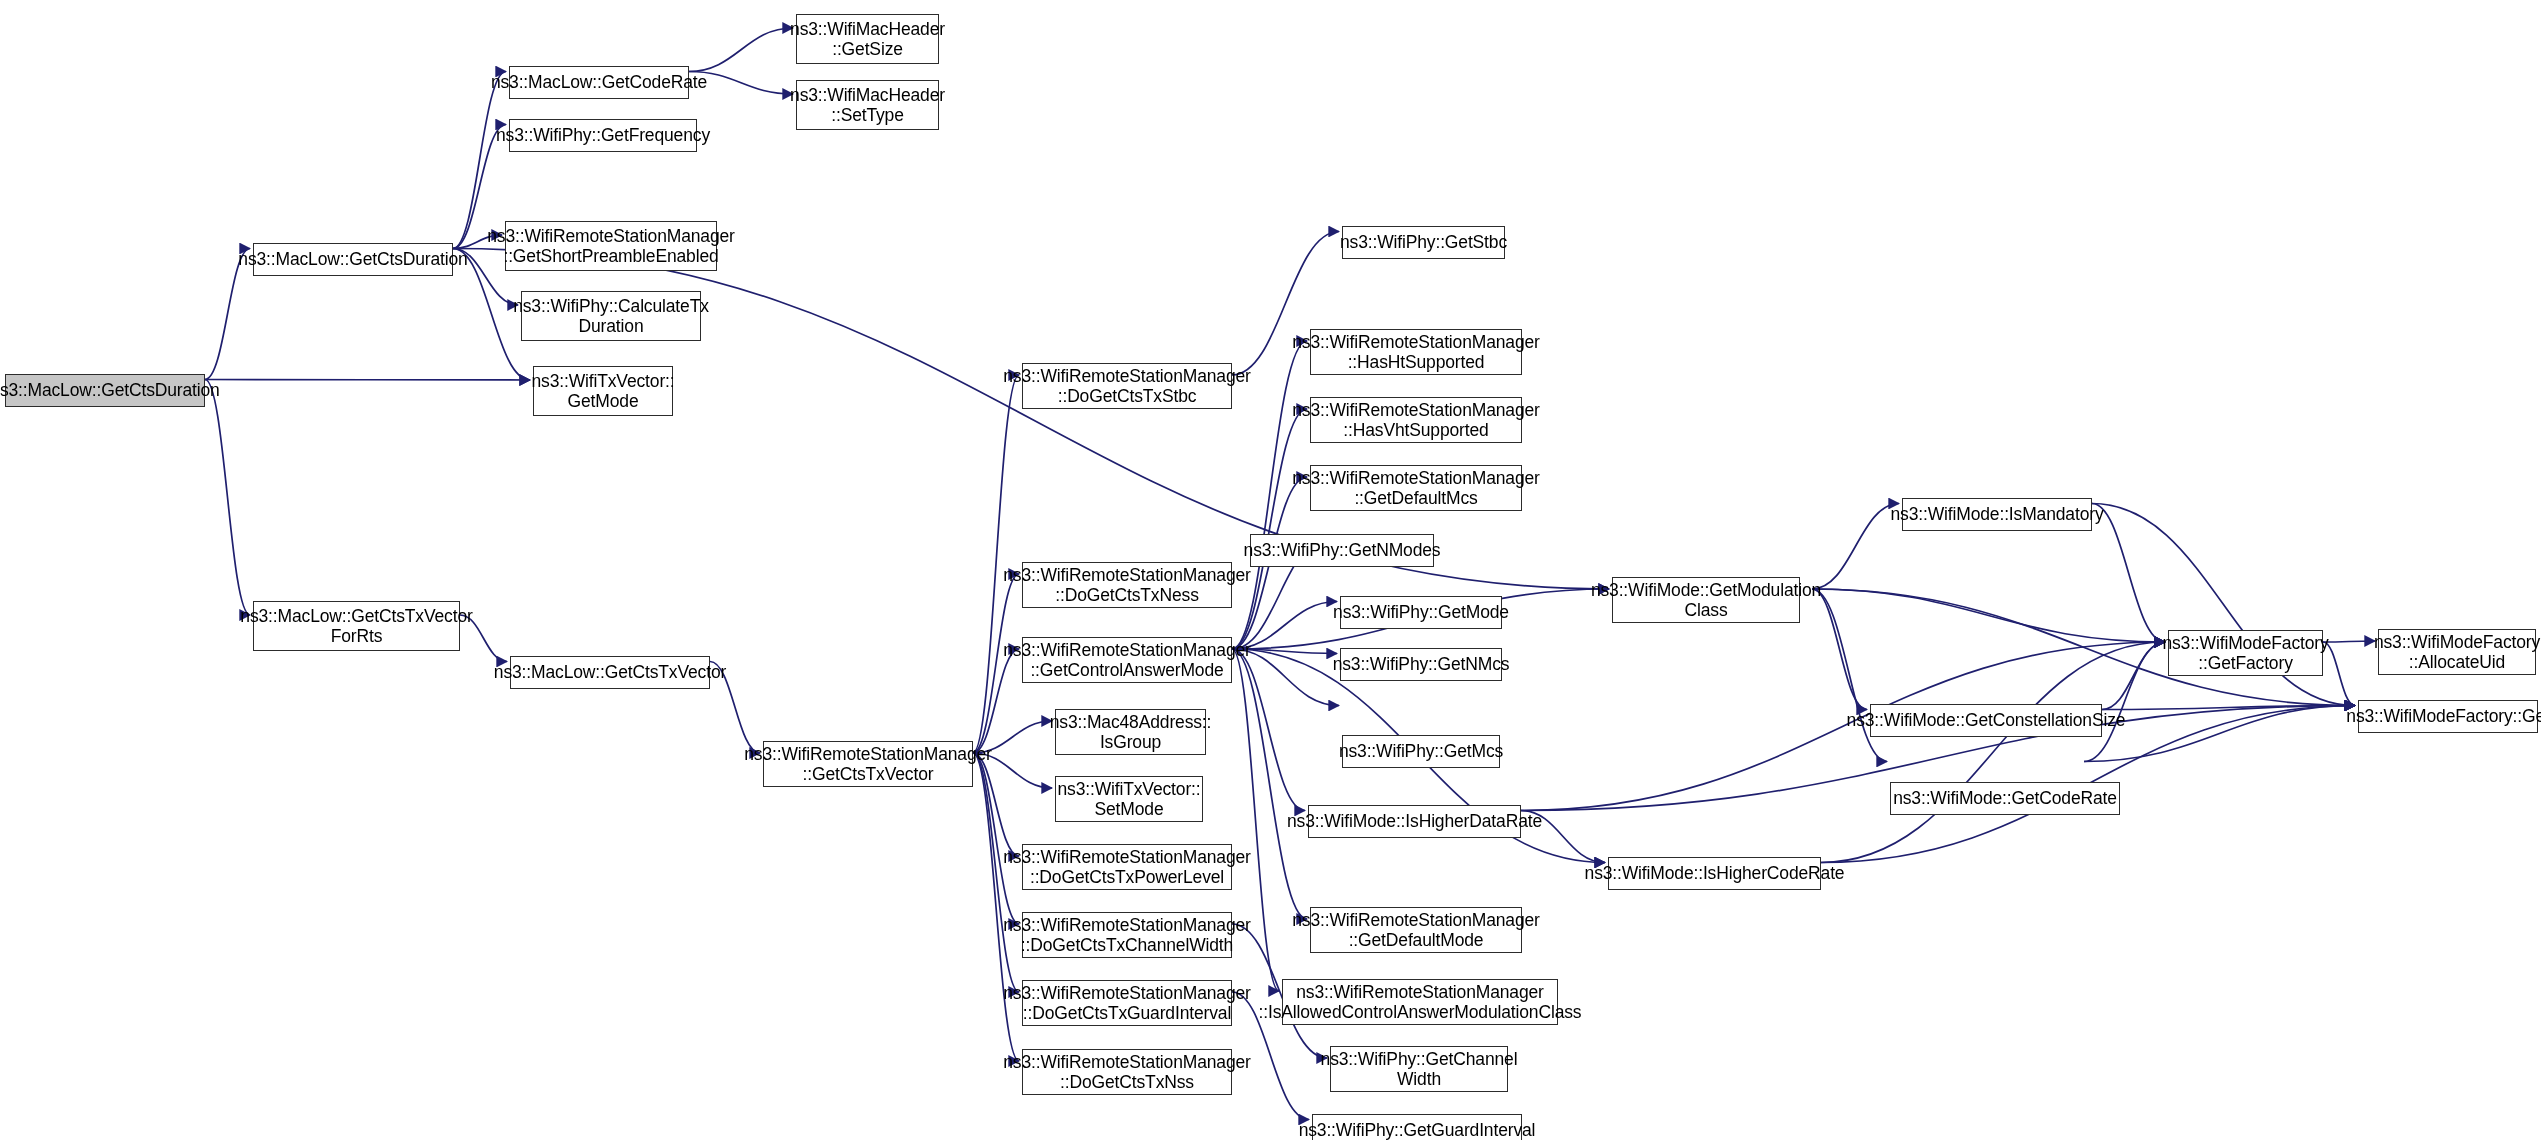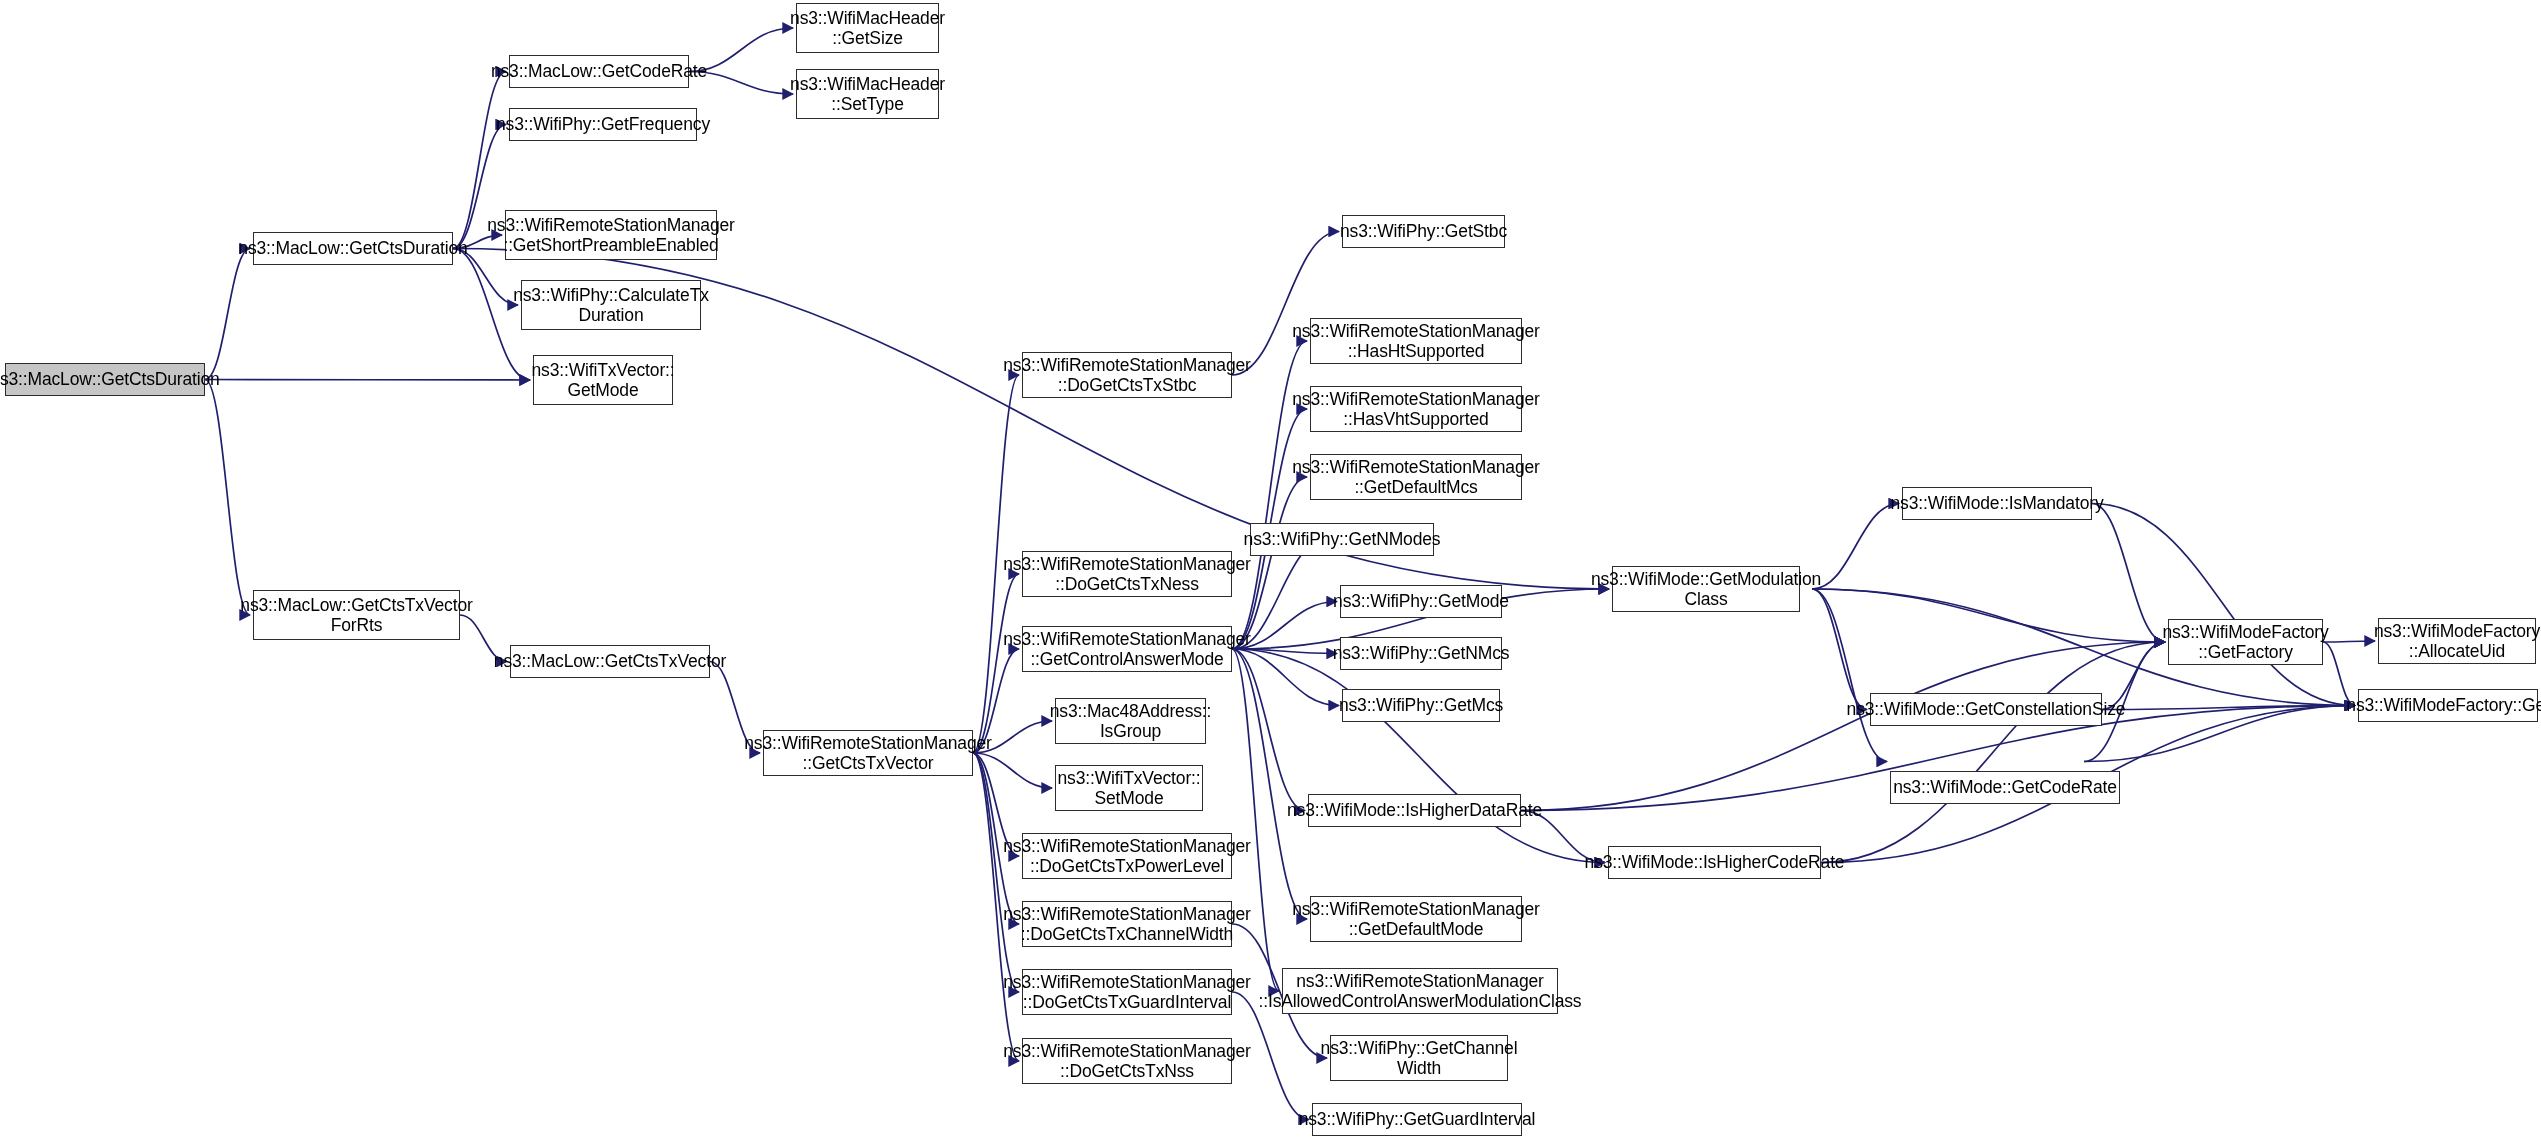--- a/index.html
+++ b/index.html
@@ -32,20 +32,21 @@
     display: flex;
     align-items: center;
     justify-content: center;
     text-align: center;
     line-height: 1.16;
     font-size: 17.5px;
     letter-spacing: -0.15px;
     padding: 7px 3px;
     white-space: pre-line;
     z-index: 5;
+    margin-top: 11px;
   }
   .node.root {
     background: #c6c6c6;
     border-color: #2c2c2c;
   }
 </style>
 </head>
 <body>
 
 <div id="canvas">
@@ -154,21 +155,21 @@
       <div class="node" style="left: 1342px; top: 215px; width: 163px; height: 33px;">ns3::WifiPhy::GetStbc</div>
       <div class="node" style="left: 1310px; top: 318px; width: 212px; height: 46px;">ns3::WifiRemoteStationManager
 ::HasHtSupported</div>
       <div class="node" style="left: 1310px; top: 386px; width: 212px; height: 46px;">ns3::WifiRemoteStationManager
 ::HasVhtSupported</div>
       <div class="node" style="left: 1310px; top: 454px; width: 212px; height: 46px;">ns3::WifiRemoteStationManager
 ::GetDefaultMcs</div>
       <div class="node" style="left: 1250px; top: 523px; width: 184px; height: 33px;">ns3::WifiPhy::GetNModes</div>
       <div class="node" style="left: 1340px; top: 585px; width: 162px; height: 33px;">ns3::WifiPhy::GetMode</div>
       <div class="node" style="left: 1340px; top: 637px; width: 162px; height: 33px;">ns3::WifiPhy::GetNMcs</div>
-      <div class="node" style="left: 1342px; top: 689px; width: 158px; height: 33px;">ns3::WifiPhy::GetMcs</div>
+      <div class="node" style="left: 1342px; top: 724px; width: 158px; height: 33px;">ns3::WifiPhy::GetMcs</div>
       <div class="node" style="left: 1308px; top: 794px; width: 213px; height: 33px;">ns3::WifiMode::IsHigherDataRate</div>
       <div class="node" style="left: 1310px; top: 896px; width: 212px; height: 46px;">ns3::WifiRemoteStationManager
 ::GetDefaultMode</div>
       <div class="node" style="left: 1282px; top: 968px; width: 276px; height: 46px;">ns3::WifiRemoteStationManager
 ::IsAllowedControlAnswerModulationClass</div>
       <div class="node" style="left: 1330px; top: 1035px; width: 178px; height: 46px;">ns3::WifiPhy::GetChannel
 Width</div>
       <div class="node" style="left: 1312px; top: 1103px; width: 210px; height: 33px;">ns3::WifiPhy::GetGuardInterval</div>
       <div class="node" style="left: 1612px; top: 566px; width: 188px; height: 46px;">ns3::WifiMode::GetModulation
 Class</div>

